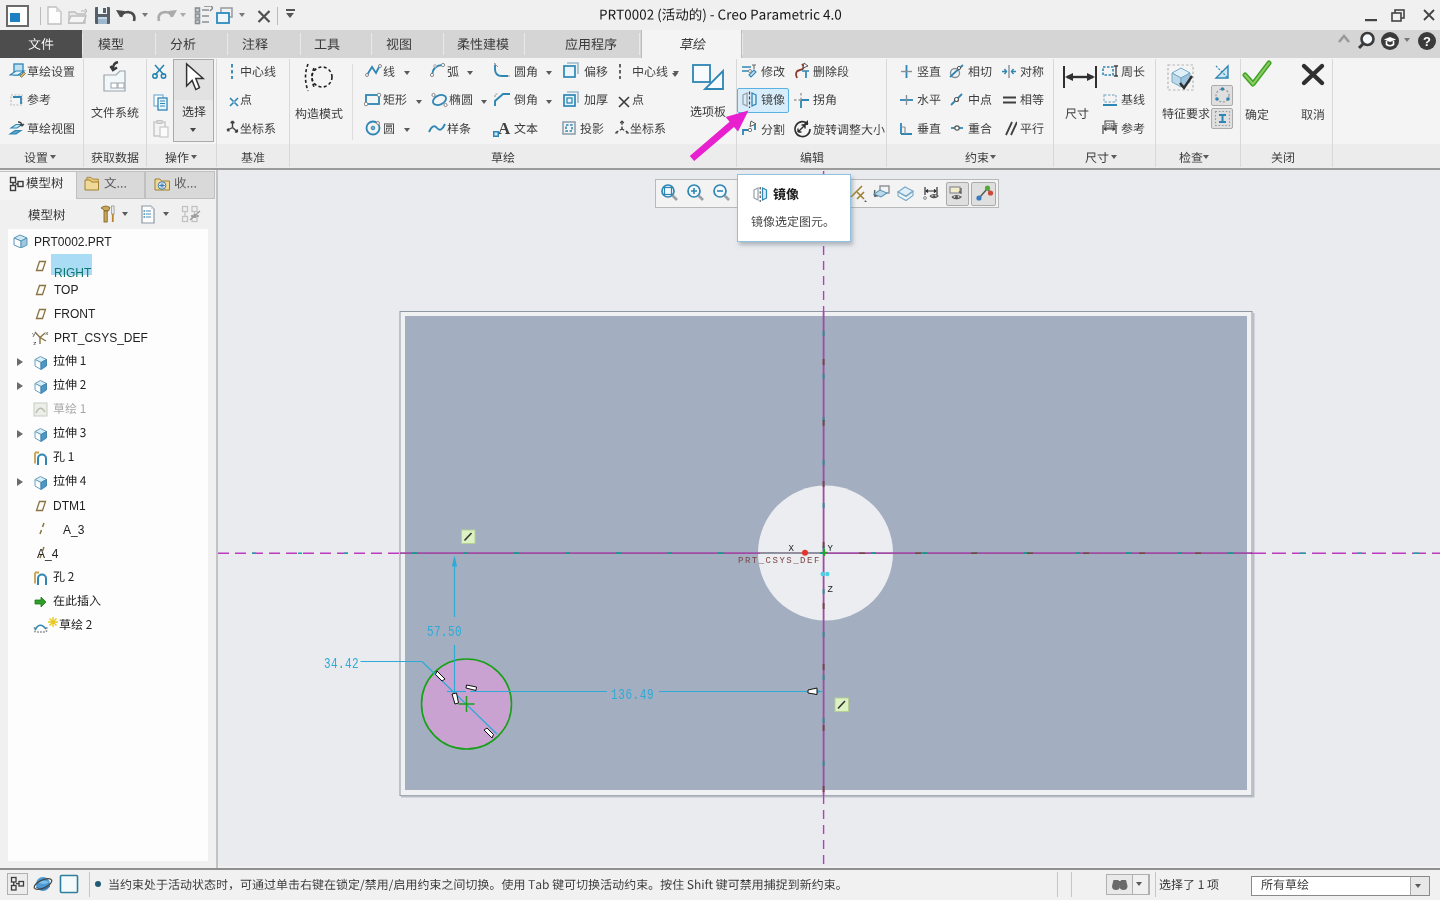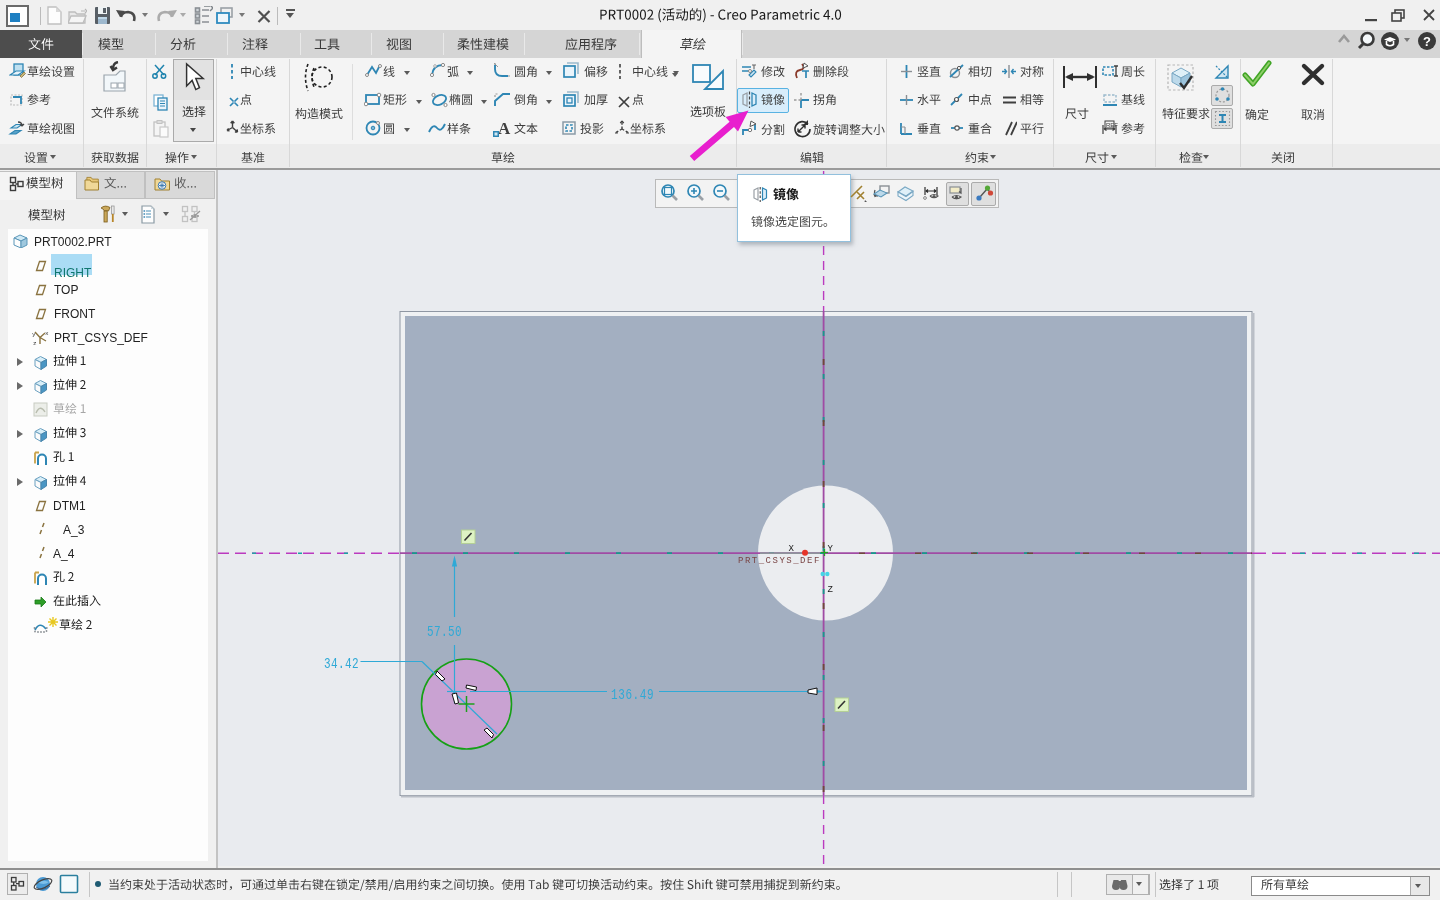--- a/index.html
+++ b/index.html
@@ -726,21 +726,21 @@
 <div class="sbsep" style="left:1155px;top:872px;height:25px"></div>
 <div class="abs" style="left:1410px;top:877px;width:19px;height:18px;background:#e8e8e8;border-left:1px solid #aaa"></div>
 <div class="ddv" style="left:1415px;top:884px"></div>
   <div class="abs" style="left:34.0px;top:234.5px;font:12px 'Liberation Sans',sans-serif;color:#222222;white-space:pre">PRT0002.PRT</div>
 <div class="abs" style="left:54.0px;top:266px;font:12px 'Liberation Sans',sans-serif;color:#0f766e;white-space:pre">RIGHT</div>
 <div class="abs" style="left:54.0px;top:282.5px;font:12px 'Liberation Sans',sans-serif;color:#222222;white-space:pre">TOP</div>
 <div class="abs" style="left:54.0px;top:306.5px;font:12px 'Liberation Sans',sans-serif;color:#222222;white-space:pre">FRONT</div>
 <div class="abs" style="left:54.0px;top:330.5px;font:12px 'Liberation Sans',sans-serif;color:#222222;white-space:pre">PRT_CSYS_DEF</div>
 <div class="abs" style="left:53.0px;top:498.5px;font:12px 'Liberation Sans',sans-serif;color:#222222;white-space:pre">DTM1</div>
 <div class="abs" style="left:63px;top:522.5px;font:12px 'Liberation Sans',sans-serif;color:#222222;white-space:pre">A_3</div>
-<div class="abs" style="left:53.0px;top:546.5px;font:12px 'Liberation Sans',sans-serif;color:#222222;white-space:pre">A_4</div>
+<div class="abs" style="left:37px;top:546.5px;font:12px 'Liberation Sans',sans-serif;color:#222222;white-space:pre">A_4</div>
 <div class="abs" style="left:427.0px;top:624.3px;font:11px 'Liberation Mono',monospace;color:#2fa9d6;white-space:pre;letter-spacing:0.4px;transform:scaleY(1.30);transform-origin:0 0">57.50</div>
 <div class="abs" style="left:611.0px;top:687.0px;font:11px 'Liberation Mono',monospace;color:#2fa9d6;white-space:pre;letter-spacing:0.6px;transform:scaleY(1.30);transform-origin:0 0">136.49</div>
 <div class="abs" style="left:324.0px;top:656.2px;font:11px 'Liberation Mono',monospace;color:#2fa9d6;white-space:pre;letter-spacing:0.4px;transform:scaleY(1.30);transform-origin:0 0">34.42</div>
 <div class="abs" style="left:738.0px;top:555.5px;font:9px 'Liberation Mono',monospace;color:#7a4545;white-space:pre;letter-spacing:1.5px">PRT_CSYS_DEF</div>
 <div class="abs" style="left:788.5px;top:544.0px;font:9px 'Liberation Mono',monospace;color:#1a1a1a;white-space:pre">X</div>
 <div class="abs" style="left:827.5px;top:544.0px;font:9px 'Liberation Mono',monospace;color:#1a1a1a;white-space:pre">Y</div>
 <div class="abs" style="left:827.5px;top:585.0px;font:9px 'Liberation Mono',monospace;color:#1a1a1a;white-space:pre">Z</div>
   <svg class="ct" style="left:598.6px;top:4.9px" width="245" height="19">
       <path d="M1.4 14.6H2.6V10.7H4.2C6.4 10.7 7.9 9.7 7.9 7.6C7.9 5.4 6.4 4.7 4.2 4.7H1.4ZM2.6 9.6V5.7H4C5.8 5.7 6.6 6.2 6.6 7.6C6.6 9 5.8 9.6 4.1 9.6Z M11.2 9.4V5.7H12.8C14.4 5.7 15.2 6.2 15.2 7.5C15.2 8.8 14.4 9.4 12.8 9.4ZM15.3 14.6H16.7L14.2 10.3C15.6 9.9 16.5 9 16.5 7.5C16.5 5.4 15 4.7 13 4.7H9.9V14.6H11.2V10.4H12.9Z M20.5 14.6H21.8V5.8H24.8V4.7H17.5V5.8H20.5Z M29 14.8C30.8 14.8 32 13.1 32 9.6C32 6.2 30.8 4.5 29 4.5C27.1 4.5 25.9 6.2 25.9 9.6C25.9 13.1 27.1 14.8 29 14.8ZM29 13.8C27.8 13.8 27.1 12.5 27.1 9.6C27.1 6.7 27.8 5.5 29 5.5C30.1 5.5 30.8 6.7 30.8 9.6C30.8 12.5 30.1 13.8 29 13.8Z M36.5 14.8C38.3 14.8 39.5 13.1 39.5 9.6C39.5 6.2 38.3 4.5 36.5 4.5C34.6 4.5 33.4 6.2 33.4 9.6C33.4 13.1 34.6 14.8 36.5 14.8ZM36.5 13.8C35.3 13.8 34.6 12.5 34.6 9.6C34.6 6.7 35.3 5.5 36.5 5.5C37.6 5.5 38.3 6.7 38.3 9.6C38.3 12.5 37.6 13.8 36.5 13.8Z M43.9 14.8C45.8 14.8 47 13.1 47 9.6C47 6.2 45.8 4.5 43.9 4.5C42.1 4.5 40.9 6.2 40.9 9.6C40.9 13.1 42.1 14.8 43.9 14.8ZM43.9 13.8C42.8 13.8 42.1 12.5 42.1 9.6C42.1 6.7 42.8 5.5 43.9 5.5C45.1 5.5 45.8 6.7 45.8 9.6C45.8 12.5 45.1 13.8 43.9 13.8Z M48.3 14.6H54.5V13.5H51.8C51.3 13.5 50.7 13.6 50.1 13.6C52.5 11.4 54 9.4 54 7.4C54 5.7 52.9 4.5 51.1 4.5C49.9 4.5 49 5.1 48.2 6L48.9 6.7C49.5 6 50.2 5.5 51 5.5C52.2 5.5 52.8 6.4 52.8 7.5C52.8 9.2 51.4 11.2 48.3 13.9Z M61.4 17.2 62.2 16.9C61 15 60.5 12.7 60.5 10.4C60.5 8.1 61 5.8 62.2 3.9L61.4 3.6C60.2 5.6 59.4 7.8 59.4 10.4C59.4 13.1 60.2 15.2 61.4 17.2Z M64 4.2C64.8 4.6 65.9 5.2 66.5 5.7L67.1 4.8C66.5 4.4 65.4 3.8 64.6 3.4ZM63.3 7.9C64.2 8.3 65.3 9 65.8 9.3L66.4 8.5C65.8 8.1 64.7 7.5 63.9 7.1ZM63.6 14.8 64.5 15.5C65.3 14.2 66.2 12.6 67 11.1L66.2 10.5C65.4 12 64.4 13.8 63.6 14.8ZM67.1 7.2V8.2H71V10.4H68.1V15.7H69V15.1H73.8V15.6H74.8V10.4H71.9V8.2H75.7V7.2H71.9V4.9C73.1 4.7 74.2 4.4 75.1 4.1L74.3 3.3C72.8 3.8 70.1 4.3 67.7 4.5C67.8 4.7 68 5.1 68 5.4C69 5.3 70 5.2 71 5V7.2ZM69 14.2V11.4H73.8V14.2Z M77.5 4.4V5.3H82.7V4.4ZM85.1 3.5C85.1 4.4 85.1 5.4 85 6.4H83.1V7.4H85C84.8 10.4 84.3 13.2 82.4 14.9C82.7 15.1 83.1 15.4 83.2 15.7C85.2 13.8 85.8 10.7 86 7.4H88C87.9 12.1 87.7 13.9 87.3 14.3C87.2 14.5 87 14.5 86.8 14.5C86.5 14.5 85.8 14.5 85 14.5C85.2 14.8 85.3 15.2 85.3 15.5C86.1 15.5 86.8 15.5 87.2 15.5C87.7 15.4 87.9 15.3 88.2 15C88.7 14.4 88.8 12.5 89 6.9C89 6.7 89 6.4 89 6.4H86C86.1 5.4 86.1 4.4 86.1 3.5ZM77.5 14 77.5 14V14C77.8 13.8 78.3 13.7 82 12.8L82.3 13.7L83.2 13.4C82.9 12.5 82.3 10.9 81.8 9.7L81 9.9C81.2 10.5 81.5 11.3 81.7 12L78.5 12.7C79.1 11.4 79.6 9.9 79.9 8.5H82.9V7.6H77V8.5H78.9C78.5 10.1 77.9 11.7 77.8 12.1C77.5 12.6 77.4 13 77.1 13.1C77.3 13.3 77.4 13.8 77.5 14Z M97.2 8.9C98 9.9 98.9 11.2 99.3 12L100.1 11.5C99.7 10.7 98.8 9.4 98 8.4ZM93 3.2C92.9 3.9 92.7 4.8 92.4 5.4H90.9V15.3H91.9V14.3H95.6V5.4H93.4C93.6 4.9 93.9 4.1 94.1 3.4ZM91.9 6.3H94.7V9.2H91.9ZM91.9 13.3V10.1H94.7V13.3ZM97.8 3.2C97.4 5.1 96.7 6.9 95.7 8.1C96 8.3 96.4 8.6 96.6 8.7C97.1 8.1 97.5 7.2 97.9 6.3H101.3C101.2 11.7 100.9 13.8 100.5 14.3C100.3 14.5 100.2 14.5 99.9 14.5C99.6 14.5 98.8 14.5 97.9 14.4C98.1 14.7 98.2 15.1 98.3 15.4C99 15.4 99.8 15.5 100.3 15.4C100.8 15.4 101 15.3 101.4 14.9C101.9 14.2 102.1 12.1 102.3 5.9C102.3 5.8 102.3 5.4 102.3 5.4H98.2C98.4 4.8 98.6 4.1 98.8 3.4Z M104.6 17.2C105.8 15.2 106.6 13.1 106.6 10.4C106.6 7.8 105.8 5.6 104.6 3.6L103.8 3.9C105 5.8 105.6 8.1 105.6 10.4C105.6 12.7 105 15 103.8 16.9Z M111.5 11.3H114.9V10.3H111.5Z M123.6 14.8C124.9 14.8 125.9 14.3 126.7 13.4L126 12.6C125.4 13.3 124.6 13.7 123.7 13.7C121.8 13.7 120.6 12.1 120.6 9.6C120.6 7.1 121.9 5.6 123.7 5.6C124.6 5.6 125.2 6 125.8 6.6L126.4 5.7C125.9 5.1 124.9 4.5 123.7 4.5C121.2 4.5 119.3 6.5 119.3 9.7C119.3 12.9 121.2 14.8 123.6 14.8Z M128.4 14.6H129.7V9.9C130.1 8.6 130.9 8.2 131.5 8.2C131.8 8.2 132 8.2 132.2 8.3L132.4 7.2C132.2 7.1 132 7.1 131.7 7.1C130.8 7.1 130.1 7.7 129.6 8.6H129.5L129.4 7.3H128.4Z M136.6 14.8C137.6 14.8 138.4 14.5 139 14L138.6 13.2C138 13.6 137.5 13.8 136.8 13.8C135.4 13.8 134.4 12.8 134.3 11.2H139.3C139.3 11 139.3 10.8 139.3 10.5C139.3 8.4 138.3 7.1 136.4 7.1C134.7 7.1 133.1 8.6 133.1 10.9C133.1 13.4 134.7 14.8 136.6 14.8ZM134.3 10.3C134.5 8.9 135.4 8.1 136.4 8.1C137.6 8.1 138.2 8.9 138.2 10.3Z M144 14.8C145.8 14.8 147.4 13.4 147.4 10.9C147.4 8.5 145.8 7.1 144 7.1C142.2 7.1 140.6 8.5 140.6 10.9C140.6 13.4 142.2 14.8 144 14.8ZM144 13.7C142.7 13.7 141.9 12.6 141.9 10.9C141.9 9.3 142.7 8.1 144 8.1C145.2 8.1 146.1 9.3 146.1 10.9C146.1 12.6 145.2 13.7 144 13.7Z M152.5 14.6H153.7V10.7H155.3C157.5 10.7 159 9.7 159 7.6C159 5.4 157.5 4.7 155.3 4.7H152.5ZM153.7 9.6V5.7H155.1C156.9 5.7 157.7 6.2 157.7 7.6C157.7 9 156.9 9.6 155.2 9.6Z M162.6 14.8C163.5 14.8 164.3 14.3 165 13.7H165L165.1 14.6H166.2V10.1C166.2 8.3 165.4 7.1 163.6 7.1C162.4 7.1 161.4 7.6 160.7 8L161.2 8.9C161.8 8.5 162.6 8.1 163.4 8.1C164.6 8.1 164.9 9 164.9 10C161.8 10.3 160.4 11.1 160.4 12.7C160.4 14 161.3 14.8 162.6 14.8ZM162.9 13.8C162.2 13.8 161.6 13.5 161.6 12.6C161.6 11.7 162.5 11.1 164.9 10.8V12.8C164.2 13.5 163.6 13.8 162.9 13.8Z M168.5 14.6H169.7V9.9C170.2 8.6 171 8.2 171.6 8.2C171.9 8.2 172 8.2 172.3 8.3L172.5 7.2C172.3 7.1 172 7.1 171.7 7.1C170.9 7.1 170.2 7.7 169.6 8.6H169.6L169.5 7.3H168.5Z M175.4 14.8C176.3 14.8 177.1 14.3 177.8 13.7H177.9L178 14.6H179V10.1C179 8.3 178.3 7.1 176.5 7.1C175.3 7.1 174.2 7.6 173.6 8L174.1 8.9C174.6 8.5 175.4 8.1 176.3 8.1C177.5 8.1 177.8 9 177.8 10C174.6 10.3 173.3 11.1 173.3 12.7C173.3 14 174.2 14.8 175.4 14.8ZM175.8 13.8C175 13.8 174.5 13.5 174.5 12.6C174.5 11.7 175.3 11.1 177.8 10.8V12.8C177.1 13.5 176.5 13.8 175.8 13.8Z M181.3 14.6H182.6V9.3C183.2 8.5 183.8 8.2 184.4 8.2C185.3 8.2 185.8 8.7 185.8 10.1V14.6H187V9.3C187.7 8.5 188.3 8.2 188.8 8.2C189.8 8.2 190.2 8.7 190.2 10.1V14.6H191.4V10C191.4 8.1 190.7 7.1 189.2 7.1C188.3 7.1 187.6 7.7 186.8 8.5C186.5 7.6 185.9 7.1 184.8 7.1C183.9 7.1 183.1 7.6 182.5 8.3H182.5L182.3 7.3H181.3Z M196.8 14.8C197.8 14.8 198.6 14.5 199.2 14L198.8 13.2C198.2 13.6 197.6 13.8 196.9 13.8C195.5 13.8 194.6 12.8 194.5 11.2H199.4C199.5 11 199.5 10.8 199.5 10.5C199.5 8.4 198.4 7.1 196.6 7.1C194.9 7.1 193.3 8.6 193.3 10.9C193.3 13.4 194.8 14.8 196.8 14.8ZM194.5 10.3C194.6 8.9 195.5 8.1 196.6 8.1C197.7 8.1 198.4 8.9 198.4 10.3Z M203.6 14.8C204.1 14.8 204.5 14.6 205 14.5L204.7 13.6C204.5 13.7 204.1 13.8 203.9 13.8C203 13.8 202.7 13.3 202.7 12.4V8.3H204.7V7.3H202.7V5.2H201.7L201.6 7.3L200.4 7.3V8.3H201.5V12.3C201.5 13.8 202 14.8 203.6 14.8Z M206.4 14.6H207.6V9.9C208.1 8.6 208.9 8.2 209.5 8.2C209.8 8.2 209.9 8.2 210.2 8.3L210.4 7.2C210.2 7.1 210 7.1 209.6 7.1C208.8 7.1 208.1 7.7 207.5 8.6H207.5L207.4 7.3H206.4Z M211.6 14.6H212.9V7.3H211.6ZM212.2 5.8C212.7 5.8 213.1 5.4 213.1 4.9C213.1 4.5 212.7 4.1 212.2 4.1C211.8 4.1 211.4 4.5 211.4 4.9C211.4 5.4 211.8 5.8 212.2 5.8Z M218.2 14.8C219.1 14.8 219.9 14.4 220.6 13.9L220.1 13C219.6 13.4 219 13.7 218.3 13.7C217 13.7 216.1 12.6 216.1 10.9C216.1 9.3 217 8.1 218.4 8.1C218.9 8.1 219.4 8.4 219.8 8.8L220.5 7.9C219.9 7.5 219.3 7.1 218.3 7.1C216.4 7.1 214.8 8.5 214.8 10.9C214.8 13.4 216.3 14.8 218.2 14.8Z M228.6 14.6H229.8V11.9H231.1V10.9H229.8V4.7H228.4L224.3 11.1V11.9H228.6ZM228.6 10.9H225.6L227.8 7.5C228.1 7 228.4 6.5 228.6 6.1H228.7C228.6 6.6 228.6 7.4 228.6 7.8Z M233.4 14.8C233.9 14.8 234.3 14.4 234.3 13.8C234.3 13.3 233.9 12.9 233.4 12.9C232.9 12.9 232.5 13.3 232.5 13.8C232.5 14.4 232.9 14.8 233.4 14.8Z M239 14.8C240.9 14.8 242.1 13.1 242.1 9.6C242.1 6.2 240.9 4.5 239 4.5C237.1 4.5 235.9 6.2 235.9 9.6C235.9 13.1 237.1 14.8 239 14.8ZM239 13.8C237.9 13.8 237.1 12.5 237.1 9.6C237.1 6.7 237.9 5.5 239 5.5C240.1 5.5 240.9 6.7 240.9 9.6C240.9 12.5 240.1 13.8 239 13.8Z" fill="#1b1b1b"></path>
     </svg>

